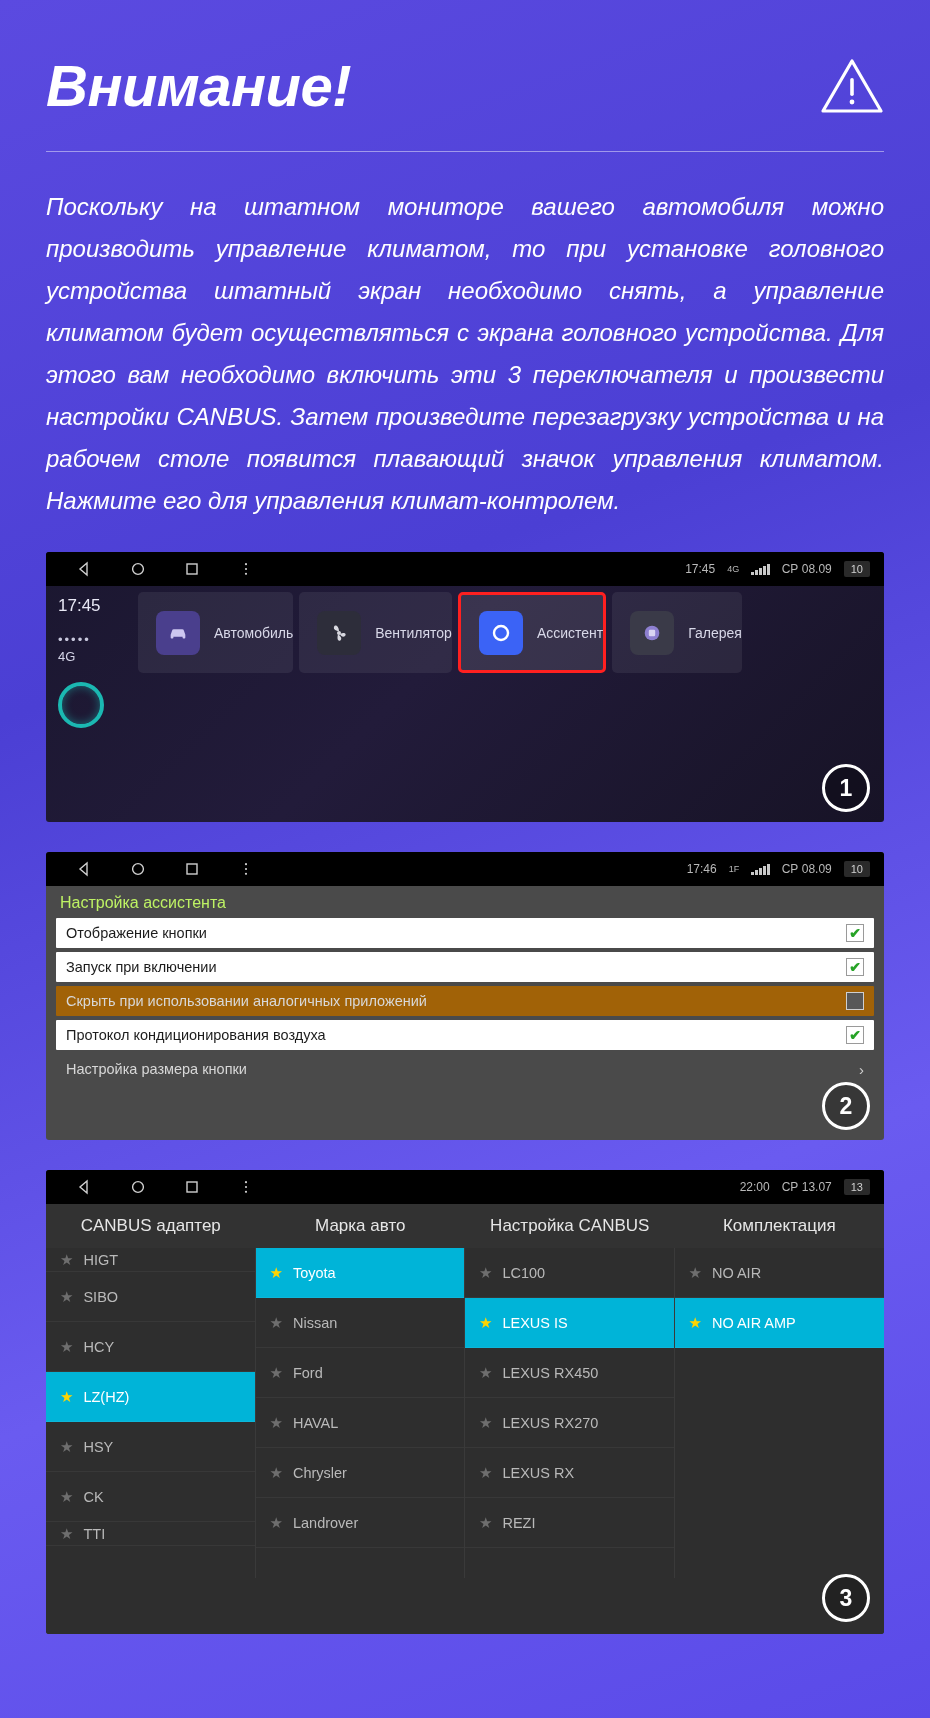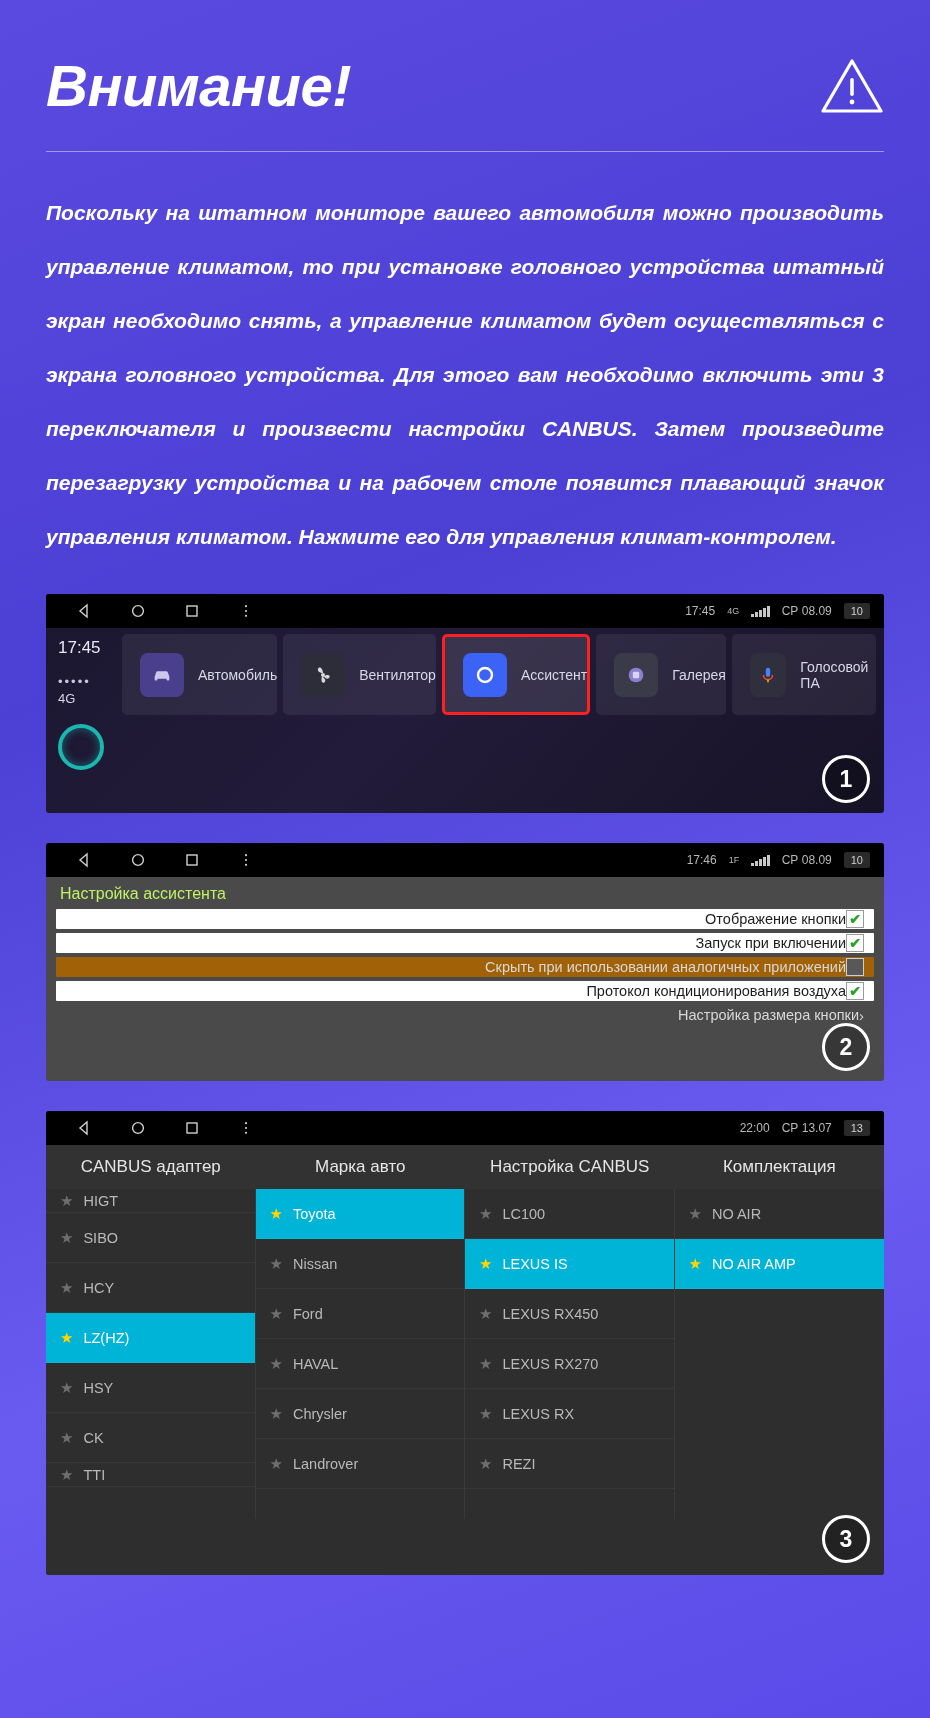--- a/index.html
+++ b/index.html
@@ -38,25 +38,25 @@
   .rule {
     margin-top: 32px;
     height: 1px;
     background: rgba(255,255,255,0.45);
   }
 
   
   .para {
     margin-top: 34px;
     color: #ffffff;
-    font-size: 21px;
-    line-height: 54px;
+    font-size: 24px;
+    line-height: 42px;
     text-align: justify;
     font-style: italic;
-    font-weight: 700;
+    font-weight: 400;
   }
 
   
   .shot {
     position: relative;
     margin-top: 30px;
     background: #17161c;
     border-radius: 3px;
     overflow: hidden;
   }
@@ -79,21 +79,21 @@
     padding: 2px 7px; font-size: 11px;
   }
   .sig-sm { font-size: 9px; vertical-align: super; }
   .bars { display:inline-flex; align-items:flex-end; gap:1.5px; height:11px; }
   .bars i { width:2.5px; background:#c9c9c9; display:block; }
   .bars i:nth-child(1){height:3px}.bars i:nth-child(2){height:5px}
   .bars i:nth-child(3){height:7px}.bars i:nth-child(4){height:9px}
   .bars i:nth-child(5){height:11px}
 
   
-  .shot1 { height: 219px; background: linear-gradient(135deg,#1b1730 0%, #221b3a 45%, #171326 100%); }
+  .shot1 { height: 270px; background: linear-gradient(135deg,#1b1730 0%, #221b3a 45%, #171326 100%); }
   .launcher { display:flex; height: 180px; }
   .left-col {
     width: 92px; padding: 10px 0 0 12px; color:#cfcfe8;
   }
   .left-time { font-size: 17px; color:#e8e8f5; }
   .left-dots { font-size: 13px; margin-top: 16px; letter-spacing: 2px; color:#c8c8dd;}
   .left-4g { font-size: 13px; margin-top: 2px; color:#d5d5e8;}
   .ring {
     margin-top: 18px; width: 46px; height: 46px; border-radius: 50%;
     border: 4px solid #1bd4c8; opacity: .85;
@@ -132,22 +132,22 @@
 
   
   .shot2 { background: #4a4a4a; }
   .sec-title {
     background: #4a4a4a; color: #bef264; font-size: 16px;
     padding: 8px 14px 6px 14px;
   }
   .row {
     background: #ffffff;
     margin: 0 10px 4px 10px;
-    height: 20px;
-    display:flex; align-items:center; justify-content:flex-end;
+    height: 30px;
+    display:flex; align-items:center; justify-content:space-between;
     padding: 0 10px;
     font-size: 14.5px; color:#1c1c1c;
     border-radius: 1px;
   }
   .row.dim { background: #a16207; color:#d8d8d8; margin-bottom:4px; }
   .row.plain { background: transparent; color:#d8d8d8; }
   .chk {
     width: 18px; height: 18px; border: 1px solid #9a9a9a; background:#fff;
     display:flex; align-items:center; justify-content:center;
     color:#27a327; font-size: 14px; font-weight: bold;
@@ -285,30 +285,20 @@
         <div class="tile">
           <div class="tile-ico ic-gal">
             <svg viewBox="0 0 24 24" width="22" height="22">
                 <circle cx="12" cy="12" r="8" fill="#8d7fd0"></circle>
                 <rect x="8.5" y="8.5" width="7" height="7" rx="1.4" fill="#d9d4f2"></rect>
               </svg>
           </div>
           <span>Галерея</span>
         </div>
 
-        <div class="tile">
-          <div class="tile-ico ic-voice">
-            <svg viewBox="0 0 24 24" width="22" height="22">
-                <rect x="9.6" y="4" width="4.8" height="10" rx="2.4" fill="#4285f4"></rect>
-                <path d="M7 12 a5 5 0 0 0 10 0" fill="none" stroke="#ea4335" stroke-width="1.8"></path>
-                <rect x="11.2" y="17" width="1.6" height="3" fill="#fbbc05"></rect>
-              </svg>
-          </div>
-          <span>Голосовой ПА</span>
-        </div>
 
       </div>
     </div>
     <div class="badge" style="right:14px; bottom:10px;">1</div>
   </div>
 
   <div class="shot shot2">
     <div class="statusbar">
       <div class="sb-left">
         <span class="nav-ico">

